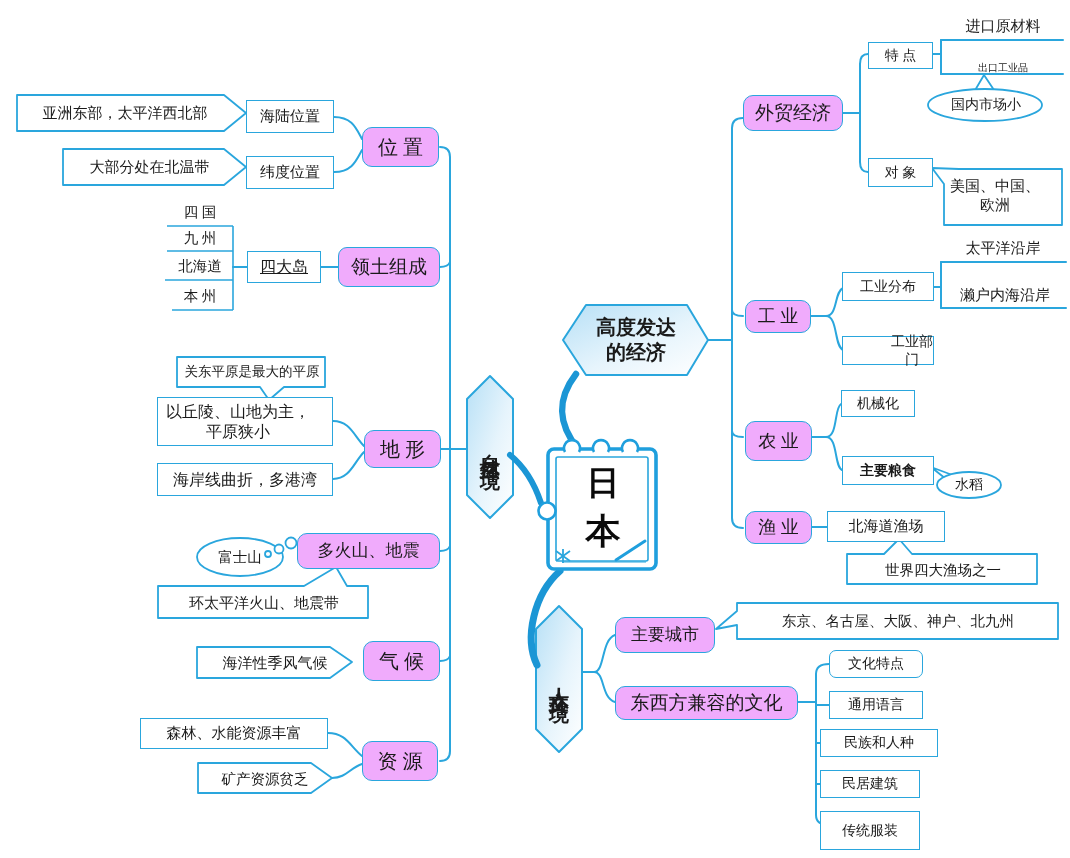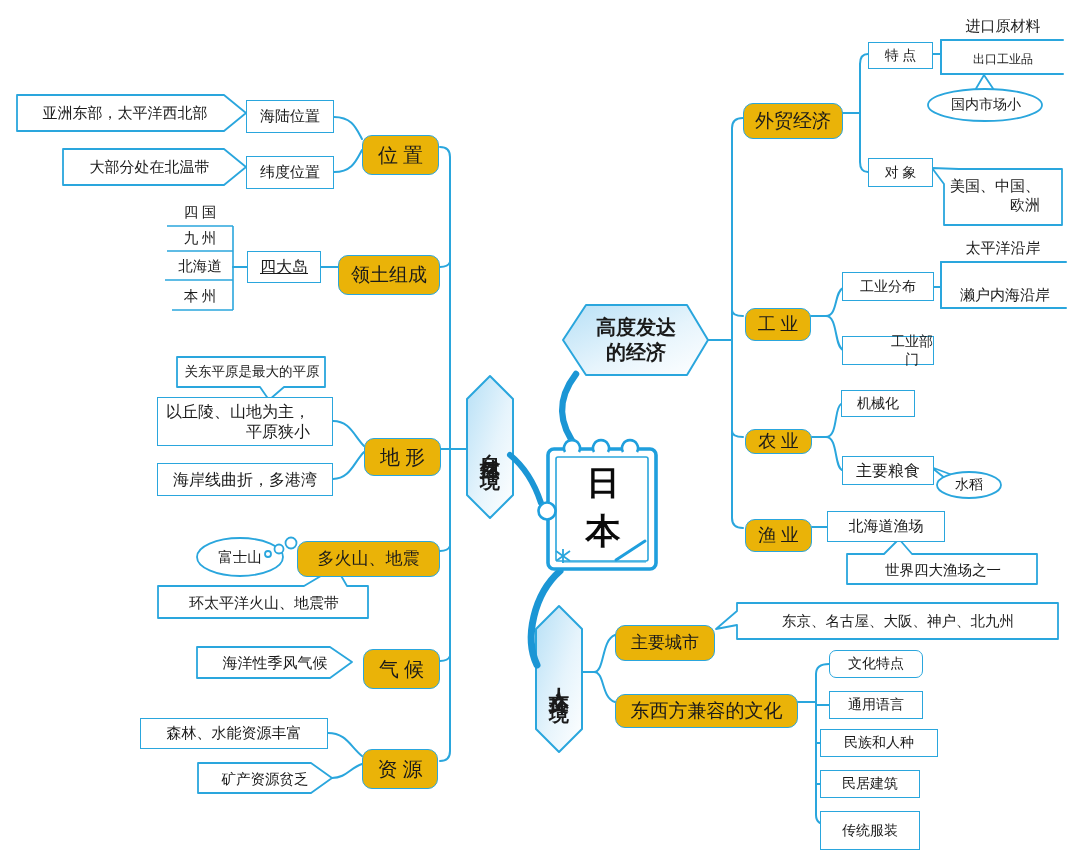--- a/index.html
+++ b/index.html
@@ -2,25 +2,25 @@
 <html><head>
 <meta charset="utf-8">
 <style>
   html,body{margin:0;padding:0;background:#ffffff;}
   .canvas{position:relative;width:1070px;height:858px;background:#fff;overflow:hidden;
           font-family:"Liberation Serif","DejaVu Serif",serif;color:#1a1a1a;}
   svg.art{position:absolute;left:0;top:0;z-index:1;}
   .node{position:absolute;z-index:2;display:flex;align-items:center;justify-content:center;
         text-align:center;line-height:1.25;box-sizing:border-box;}
   .box{border:1.6px solid #2aa6dd;background:#fff;}
-  .round{border:1.8px solid #2aa6dd;background:#eab308;border-radius:10px;margin-top:8px;}
+  .round{border:1.8px solid #2aa6dd;background:#f0abfc;border-radius:10px;}
   .plain{border:none;background:transparent;}
   .pre{white-space:pre-line;}
   .vert{writing-mode:vertical-rl;letter-spacing:5px;}
-  .left{justify-content:flex-start;text-align:right;}
+  .left{justify-content:flex-start;text-align:center;}
   .jp{font-weight:bold;color:#0a0a0a;}
 </style>
 </head>
 <body>
 
 <div class="canvas">
 
 <svg class="art" width="1070" height="858" viewBox="0 0 1070 858">
   <defs>
     <linearGradient id="bannerGrad" x1="0" y1="0" x2="1" y2="1">
@@ -163,21 +163,21 @@
 <div class="node box" style="left:246px;top:100px;width:88px;height:33px;font-size:15px;">海陆位置</div>
 <div class="node plain" style="left:72px;top:154px;width:155px;height:26px;font-size:15px;">大部分处在北温带</div>
 <div class="node box" style="left:246px;top:156px;width:88px;height:33px;font-size:15px;text-align:right;">纬度位置</div>
 <div class="node round" style="left:362px;top:127px;width:77px;height:40px;font-size:20px;">位 置</div>
 
 <div class="node plain" style="left:170px;top:202px;width:60px;height:21px;font-size:14.5px;">四 国</div>
 <div class="node plain" style="left:170px;top:228px;width:60px;height:21px;font-size:14.5px;">九 州</div>
 <div class="node plain" style="left:167px;top:255px;width:66px;height:22px;font-size:14.5px;">北海道</div>
 <div class="node plain" style="left:170px;top:286px;width:60px;height:21px;font-size:14.5px;">本 州</div>
 <div class="node box" style="left:247px;top:251px;width:74px;height:32px;font-size:16px;text-decoration:underline;">四大岛</div>
-<div class="node round" style="left:338px;top:247px;width:102px;height:40px;font-size:19px;">领土组成</div>
+<div class="node round" style="left:338px;top:247px;width:102px;height:40px;font-size:19px;border-radius:9px;">领土组成</div>
 
 <div class="node plain" style="left:184px;top:360px;width:136px;height:24px;font-size:13.5px;">关东平原是最大的平原</div>
 <div class="node box pre left" style="left:157px;top:397px;width:176px;height:49px;font-size:16px;padding-left:8px;">以丘陵、山地为主，
 平原狭小</div>
 <div class="node box" style="left:157px;top:463px;width:176px;height:33px;font-size:16px;">海岸线曲折，多港湾</div>
 <div class="node round" style="left:364px;top:430px;width:77px;height:38px;font-size:20px;">地 形</div>
 
 <div class="node plain" style="left:205px;top:545px;width:70px;height:24px;font-size:14.5px;">富士山</div>
 <div class="node round" style="left:297px;top:533px;width:143px;height:36px;font-size:17px;">多火山、地震</div>
 <div class="node plain" style="left:166px;top:590px;width:196px;height:26px;font-size:15px;">环太平洋火山、地震带</div>
@@ -185,35 +185,35 @@
 <div class="node plain" style="left:204px;top:651px;width:142px;height:24px;font-size:15px;">海洋性季风气候</div>
 <div class="node round" style="left:363px;top:641px;width:77px;height:40px;font-size:20px;">气 候</div>
 
 <div class="node box" style="left:140px;top:718px;width:188px;height:31px;font-size:15px;">森林、水能资源丰富</div>
 <div class="node plain" style="left:206px;top:767px;width:118px;height:24px;font-size:14.5px;">矿产资源贫乏</div>
 <div class="node round" style="left:362px;top:741px;width:76px;height:40px;font-size:20px;">资 源</div>
 
 <div class="node round" style="left:743px;top:95px;width:100px;height:36px;font-size:19px;">外贸经济</div>
 <div class="node box" style="left:868px;top:42px;width:65px;height:27px;font-size:14px;">特 点</div>
 <div class="node plain" style="left:947px;top:14px;width:112px;height:25px;font-size:15px;">进口原材料</div>
-<div class="node plain" style="left:949px;top:47px;width:108px;height:25px;font-size:12px;">出口工业品</div>
+<div class="node plain" style="left:949px;top:56px;width:108px;height:25px;font-size:10px;">出口工业品</div>
 <div class="node plain" style="left:938px;top:93px;width:96px;height:24px;font-size:14px;">国内市场小</div>
 <div class="node box" style="left:868px;top:158px;width:65px;height:29px;font-size:14px;">对 象</div>
 <div class="node plain pre left" style="left:950px;top:173px;width:110px;height:46px;font-size:15px;">美国、中国、
 欧洲</div>
 
 <div class="node round" style="left:745px;top:300px;width:66px;height:33px;font-size:18px;">工 业</div>
 <div class="node box" style="left:842px;top:272px;width:92px;height:29px;font-size:14px;">工业分布</div>
 <div class="node plain" style="left:947px;top:236px;width:112px;height:24px;font-size:15px;">太平洋沿岸</div>
 <div class="node plain" style="left:944px;top:283px;width:122px;height:24px;font-size:15px;">濑户内海沿岸</div>
 <div class="node box" style="left:842px;top:336px;width:92px;height:29px;font-size:14px;padding-left:48px;">工业部门</div>
 
-<div class="node round" style="left:745px;top:421px;width:67px;height:25px;font-size:18px;">农 业</div>
+<div class="node round" style="left:745px;top:421px;width:67px;height:40px;font-size:18px;">农 业</div>
 <div class="node box" style="left:841px;top:390px;width:74px;height:27px;font-size:14px;">机械化</div>
-<div class="node box" style="left:842px;top:456px;width:92px;height:29px;font-size:16px;">主要粮食</div>
+<div class="node box" style="left:842px;top:456px;width:92px;height:29px;font-size:14px;font-weight:bold;">主要粮食</div>
 <div class="node plain" style="left:946px;top:474px;width:46px;height:22px;font-size:14px;">水稻</div>
 
 <div class="node round" style="left:745px;top:511px;width:67px;height:33px;font-size:18px;">渔 业</div>
 <div class="node box" style="left:827px;top:511px;width:118px;height:31px;font-size:15px;">北海道渔场</div>
 <div class="node plain" style="left:858px;top:558px;width:170px;height:24px;font-size:14.5px;">世界四大渔场之一</div>
 
 <div class="node round" style="left:615px;top:617px;width:100px;height:36px;font-size:17px;">主要城市</div>
 <div class="node plain" style="left:744px;top:608px;width:308px;height:26px;font-size:14.5px;font-family:Liberation Serif, serif;">东京、名古屋、大阪、神户、北九州</div>
 <div class="node round" style="left:615px;top:686px;width:183px;height:34px;font-size:19px;">东西方兼容的文化</div>
 <div class="node box" style="left:829px;top:650px;width:94px;height:28px;font-size:14px;border-radius:7px;">文化特点</div>

